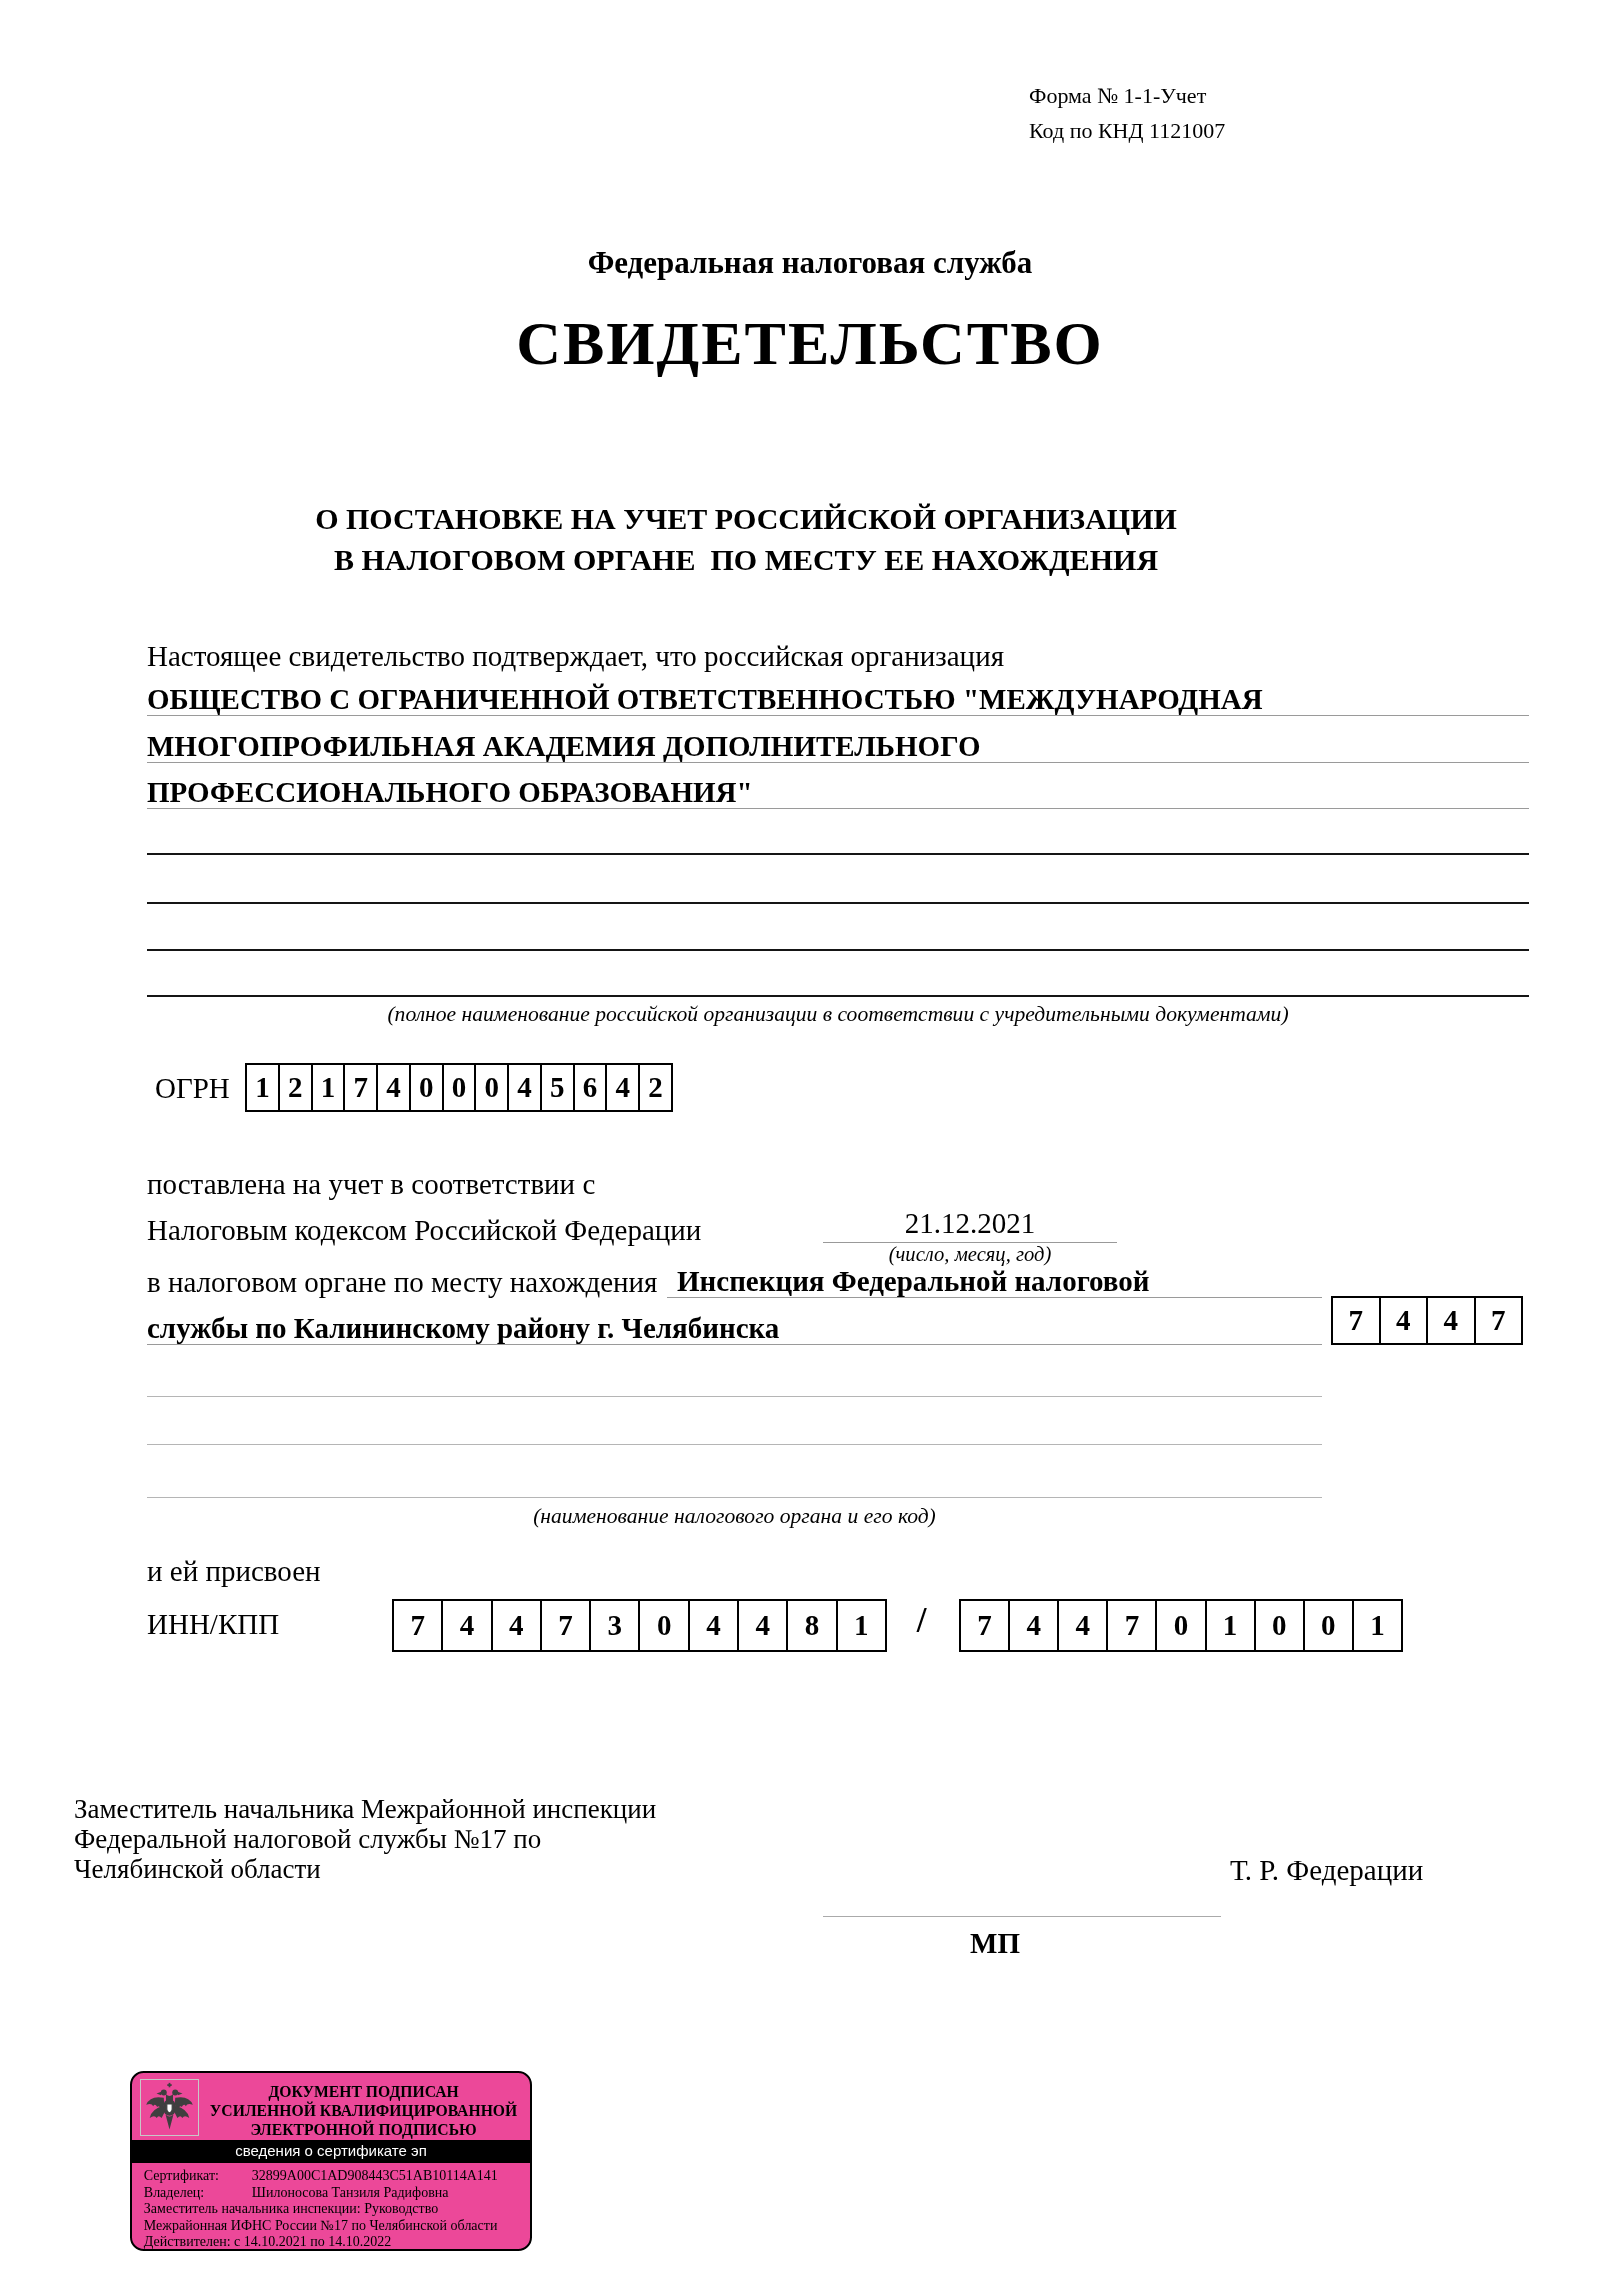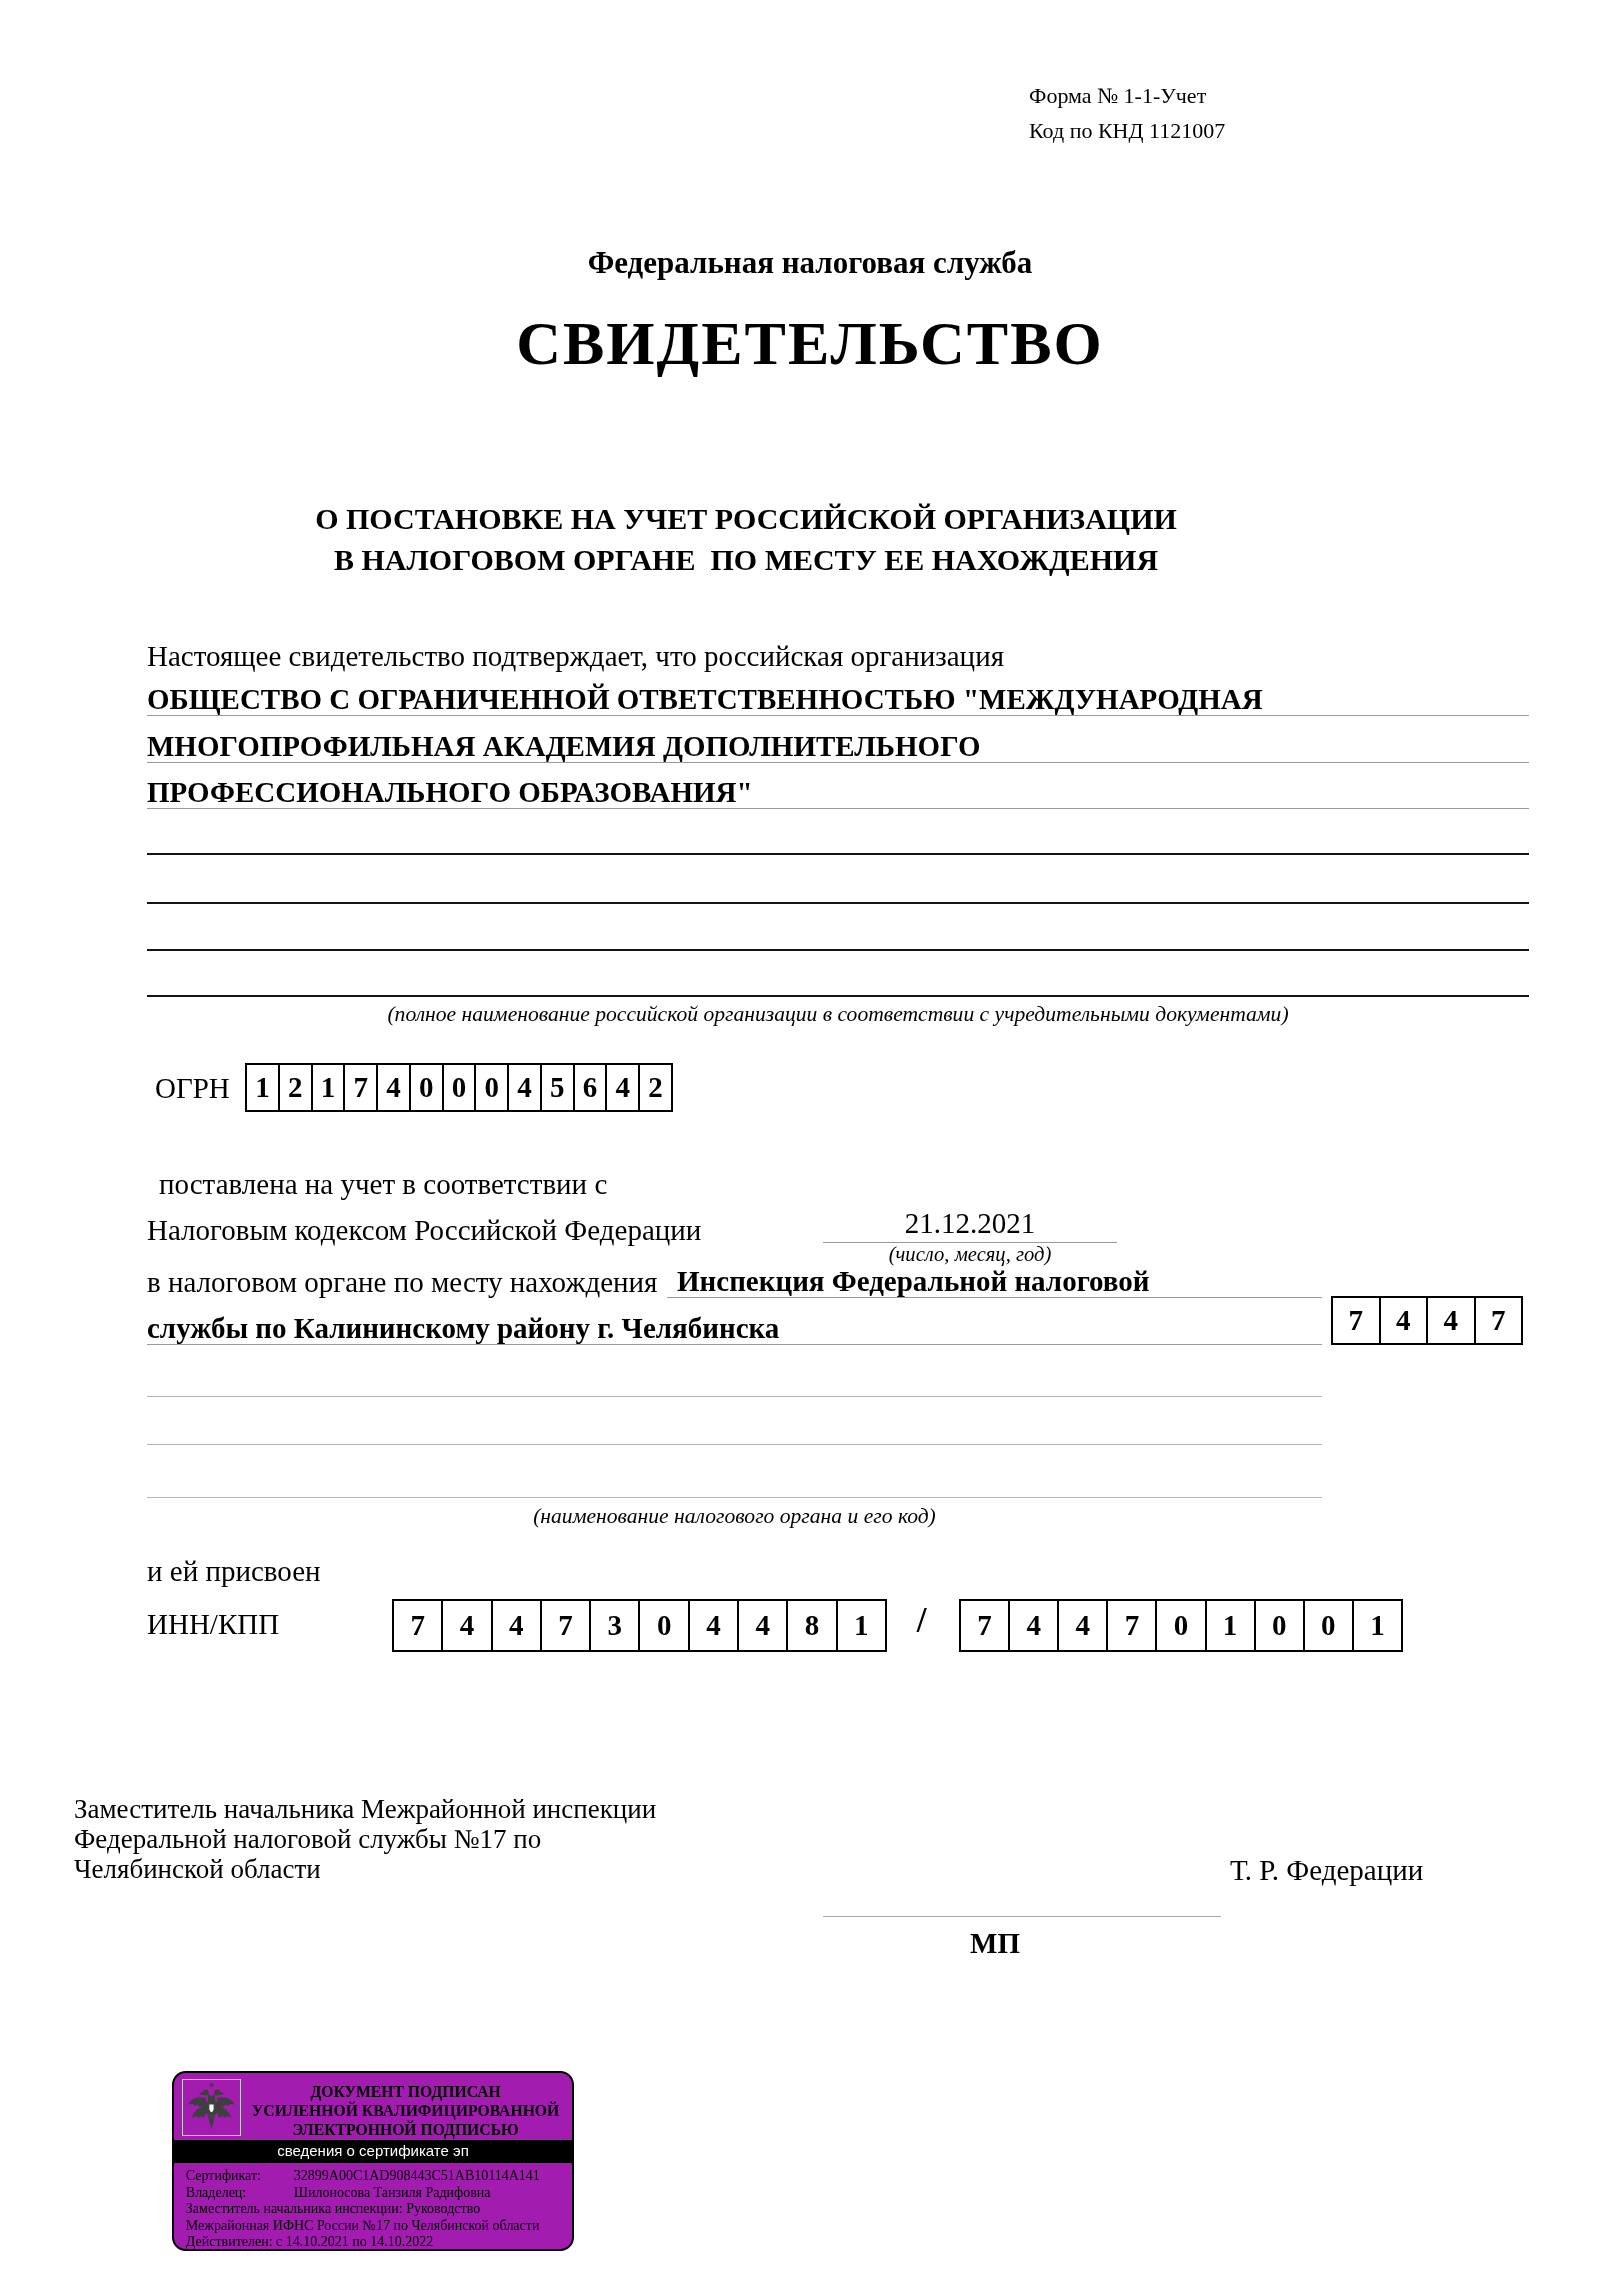--- a/index.html
+++ b/index.html
@@ -33,21 +33,21 @@
   
   .digit-row { display:flex; border:2.9px solid #000; background:#fff; box-sizing:border-box; }
   .digit-row .cell { flex:1 1 0; border-right:2.5px solid #000;
                      display:flex; align-items:center; justify-content:center;
                      font-weight:bold; font-size:29px; }
   .digit-row .cell:last-child { border-right:none; }
 
   .ogrn-label { left:155px; top:1072px; font-size:29px; }
   .ogrn-boxes { left:245px; top:1063px; width:428px; height:49px; }
 
-  .reg-line1 { left:147px; top:1168px;margin-left:12px; }
+  .reg-line1 { left:147px; top:1168px; }
   .reg-line2 { left:147px; top:1214px; }
   .date-field { left:823px; top:1207px; width:294px; text-align:center; }
   .date-value { font-weight:normal; font-size:29px; line-height:33px;
                 border-bottom:1.5px solid #999; padding-bottom:2px; }
   .date-caption { font-style:italic; font-size:20.6px; line-height:23.5px; }
 
   .auth-row1 { left:147px; top:1265px; width:1175px; display:flex; align-items:flex-end; }
   .auth-row1 .lead { white-space:pre; font-size:29px; line-height:32px; padding-right:9.8px; }
   .auth-row1 .val  { flex:1 1 auto; font-weight:bold; font-size:29px; line-height:32px;
                      border-bottom:1.5px solid #9a9a9a; padding-left:9.8px; }
@@ -67,21 +67,21 @@
 
   .sig-position { left:74px; top:1794px; width:745px; font-size:27px; line-height:30px; }
   .sig-name { left:1230px; top:1854px; font-size:29px; }
   .sig-underline { left:823px; top:1916px; width:398px; border-top:1.5px solid #aaa; }
   .mp { left:853px; top:1927px; width:284px; text-align:center;
         font-weight:bold; font-size:29px; }
 
   
   .stamp { left:130px; top:2071px; width:402px; height:180px;
            border:2.9px solid #000; border-radius:13.7px; box-sizing:border-box;
-           background:#a21caf;margin-left:42px; }
+           background:#ec4899; }
   .stamp .emblem { position:absolute; left:7.8px; top:5.9px; width:59px; height:57px;
                    border:1px solid #c8c8c8; box-sizing:border-box;
                    display:flex; align-items:center; justify-content:center; }
   .stamp .title { position:absolute; left:71px; right:5.9px; top:8.8px; text-align:center;
                   font-weight:bold; font-size:15.7px; line-height:19px; }
   .stamp .bar { position:absolute; left:0; right:0; top:67px; height:22.5px;
                 background:#000; color:#fff; text-align:center;
                 font-family:"Liberation Sans","DejaVu Sans",sans-serif;
                 font-size:15px; line-height:22.5px; }
   .stamp .info { position:absolute; left:11.8px; right:5.9px; top:95px;

